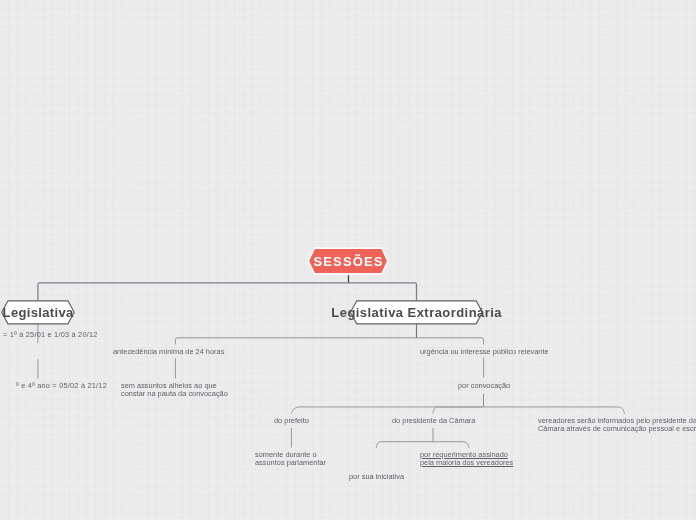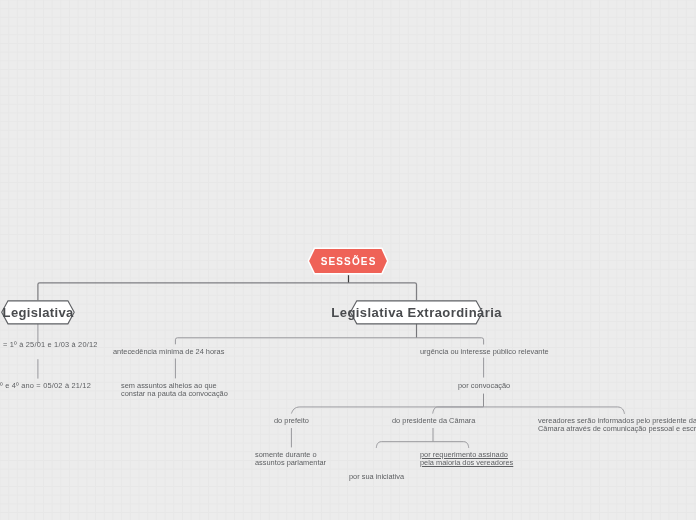--- a/index.html
+++ b/index.html
@@ -20,21 +20,21 @@
     background-position:-0.5px -0.5px;
   }
   #edges{position:absolute;left:0;top:0;}
   .hexwrap{position:absolute;will-change:transform;}
   .hexshape{position:absolute;left:0;top:0;}
   .hextext{
     position:absolute;left:0;top:0;width:100%;height:100%;
     display:flex;align-items:center;justify-content:center;
     color:#494b4e;font-weight:bold;white-space:nowrap;
   }
-  .roottext{color:#fff;letter-spacing:1.15px;font-size:10px;text-indent:1.15px;padding-bottom:0.6px;}
+  .roottext{color:#fff;letter-spacing:1.15px;font-size:13px;text-indent:1.15px;padding-bottom:0.6px;}
   .branchtext{font-size:13px;letter-spacing:0.35px;text-indent:0.35px;}
   .leaf{
     position:absolute;will-change:transform;color:#5c5e61;white-space:pre;
     font-size:7.4px;
     line-height:7.95px;
     text-align:left;
   }
   .wide{letter-spacing:0.2px;}
 </style>
 </head>
@@ -81,22 +81,22 @@
   <div class="hextext branchtext" style="width:75.9px;">Legislativa</div>
 </div>
 
 <div class="hexwrap" style="left:348px;top:299px;width:138px;height:26px;">
   <svg class="hexshape" width="138" height="26" viewBox="0 0 138 26">
     <polygon points="8.8,1.8 128.1,1.8 134.5,13.3 128.1,24.8 8.8,24.8 2.4,13.3" fill="#ffffff" stroke="#5e6064" stroke-width="1.15"></polygon>
   </svg>
   <div class="hextext branchtext" style="width:136.9px;letter-spacing:0.45px;text-indent:0.45px;">Legislativa Extraordinária</div>
 </div>
 
-<div class="leaf wide" style="left:2.8px;top:341px;">= 1º à 25/01 e 1/03 à 20/12</div>
-<div class="leaf wide" style="left:0px;top:382.25px;">º e 4º ano = 05/02 à 21/12</div>
+<div class="leaf wide" style="left:2.8px;top:331px;">= 1º à 25/01 e 1/03 à 20/12</div>
+<div class="leaf wide" style="left:16px;top:382.25px;">º e 4º ano = 05/02 à 21/12</div>
 
 <div class="leaf" style="left:113px;top:348.20px;">antecedência mínima de 24 horas</div>
 <div class="leaf" style="left:121.0px;top:382.25px;"><span>sem assuntos alheios ao que</span><br><span>constar na pauta da convocação</span></div>
 
 <div class="leaf" style="left:420.3px;top:348.20px;">urgência ou interesse público relevante</div>
 <div class="leaf" style="left:458.3px;top:382.25px;">por convocação</div>
 
 <div class="leaf" style="left:274.4px;top:417.20px;">do prefeito</div>
 <div class="leaf" style="left:255.0px;top:451.00px;"><span>somente durante o</span><br><span>assuntos parlamentar</span></div>
 

